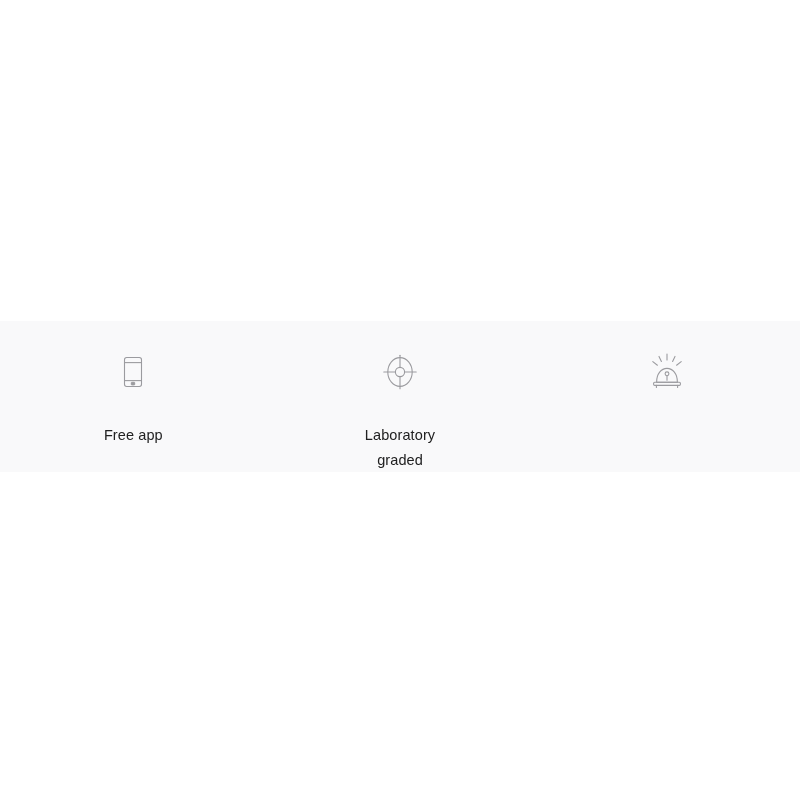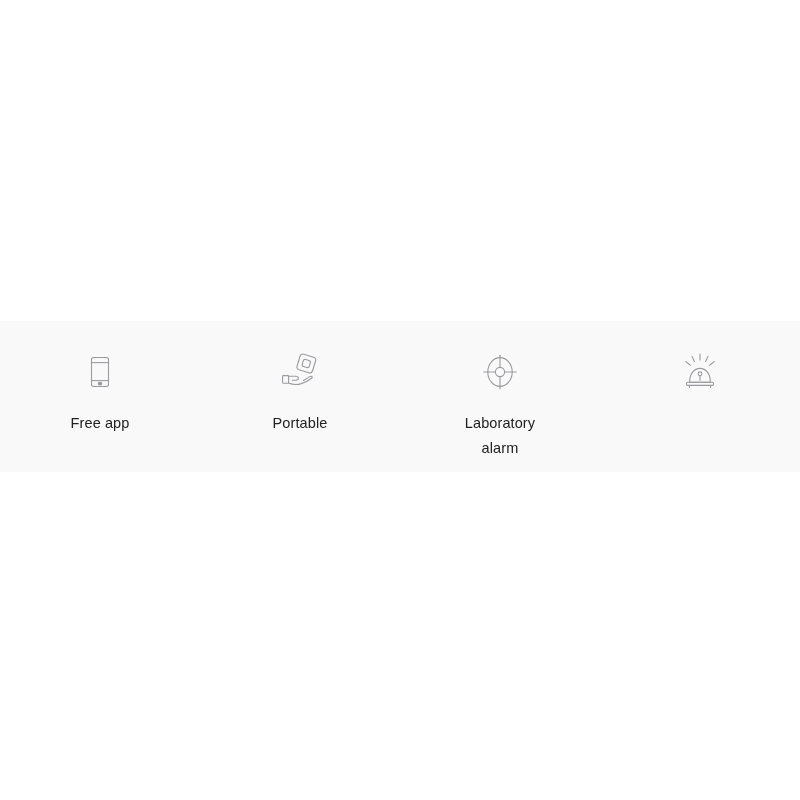--- a/index.html
+++ b/index.html
@@ -40,20 +40,21 @@
   }
 
   .feature-item {
     flex: 1 1 0;
     display: flex;
     flex-direction: column;
     align-items: center;
     justify-content: flex-start;
     padding-top: 28px;
     box-sizing: border-box;
+    gap: 12px;
   }
 
   .feature-icon {
     width: 46px;
     height: 46px;
     display: block;
     line-height: 0;
   }
   .feature-icon svg {
     display: block;
@@ -84,58 +85,40 @@
         <svg viewBox="0 0 46 46" fill="none" xmlns="http://www.w3.org/2000/svg">
           <rect x="14.5" y="8.5" width="17" height="29" rx="2.2" stroke="#9b9b9f" stroke-width="1.1" fill="none"></rect>
           <line x1="14.5" y1="13.6" x2="31.5" y2="13.6" stroke="#9b9b9f" stroke-width="1.1"></line>
           <line x1="14.5" y1="31.6" x2="31.5" y2="31.6" stroke="#9b9b9f" stroke-width="1.1"></line>
           <rect x="21.3" y="33.3" width="3.4" height="2.6" rx="0.5" stroke="#9b9b9f" stroke-width="1" fill="#9b9b9f"></rect>
         </svg>
       </span>
       <div class="feature-label">Free app</div>
     </div>
 
-    <div class="feature-item">
-      <span class="feature-icon">
-        <svg viewBox="0 0 46 46" fill="none" xmlns="http://www.w3.org/2000/svg">
-          <g stroke="#9b9b9f" stroke-width="1.1" fill="none" stroke-linecap="round" stroke-linejoin="round">
-
-            <rect x="21.2" y="6.4" width="16.2" height="16.2" rx="3" transform="rotate(17 29.3 14.5)"></rect>
-            <rect x="25.6" y="10.8" width="7.4" height="7.4" rx="2" transform="rotate(17 29.3 14.5)"></rect>
-
-            <rect x="5.6" y="26.6" width="6.0" height="7.6" rx="0.8"></rect>
-
-            <path d="M11.6 27.3 L18.4 27.3 C20.2 27.3 21.4 28.2 21.4 29.3 C21.4 30.4 20.3 31.2 18.6 31.2 L15.2 31.2"></path>
-            <path d="M11.6 34.0 C14.6 35.3 19.6 35.9 23.6 34.9 C27.2 34.0 31.4 31.8 34.6 29.3"></path>
-            <path d="M34.6 29.3 C35.5 28.6 35.4 27.5 34.4 27.3 C33.7 27.2 32.6 27.7 31.2 28.6 L26.4 31.5"></path>
-          </g>
-        </svg>
-      </span>
-      <div class="feature-label">Portable</div>
-    </div>
 
 
     <div class="feature-item">
       <span class="feature-icon">
         <svg viewBox="0 0 46 46" fill="none" xmlns="http://www.w3.org/2000/svg">
           <g stroke="#9b9b9f" stroke-width="1.1" fill="none" stroke-linecap="round">
 
             <ellipse cx="23" cy="23" rx="12.2" ry="14.4"></ellipse>
 
             <circle cx="23" cy="23" r="4.6"></circle>
 
             <line x1="23" y1="6.2" x2="23" y2="18.2"></line>
             <line x1="23" y1="27.8" x2="23" y2="39.8"></line>
             <line x1="6.8" y1="23" x2="18.2" y2="23"></line>
             <line x1="27.8" y1="23" x2="39.2" y2="23"></line>
           </g>
         </svg>
       </span>
       <div class="feature-label">Laboratory
-alarm</div>
+graded</div>
     </div>
 
     <div class="feature-item">
       <span class="feature-icon">
         <svg viewBox="0 0 46 46" fill="none" xmlns="http://www.w3.org/2000/svg">
           <g stroke="#9b9b9f" stroke-width="1.1" fill="none" stroke-linecap="round" stroke-linejoin="round">
 
             <line x1="23" y1="5.0" x2="23" y2="11.0"></line>
             <line x1="15.0" y1="7.4" x2="17.4" y2="12.4"></line>
             <line x1="31.0" y1="7.4" x2="28.6" y2="12.4"></line>

